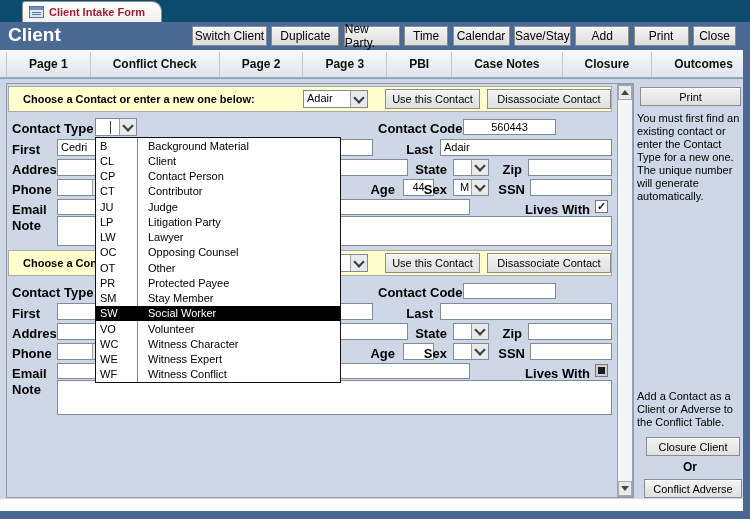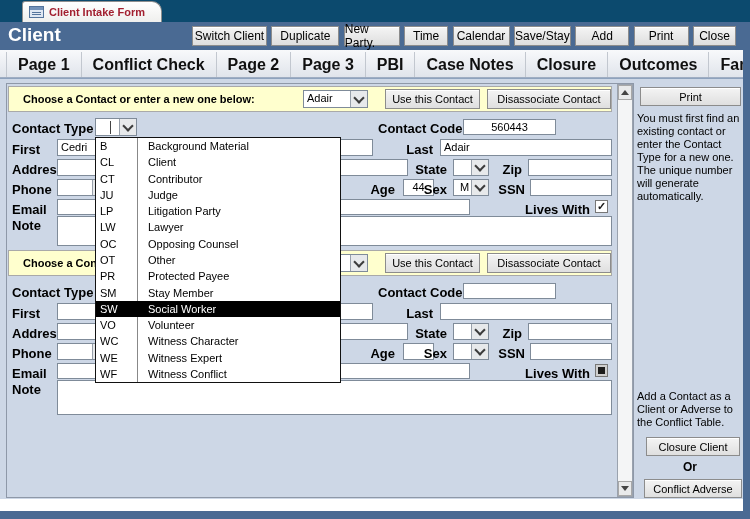--- a/index.html
+++ b/index.html
@@ -23,21 +23,21 @@
   .toolbar>div:nth-child(1){width:75px}.toolbar>div:nth-child(2){width:68px}
   .toolbar>div:nth-child(3){width:56px}.toolbar>div:nth-child(4){width:44px}
   .toolbar>div:nth-child(5){width:57px}.toolbar>div:nth-child(6){width:57px}
   .toolbar>div:nth-child(7){width:54px}.toolbar>div:nth-child(8){width:55px}
   .toolbar>div:nth-child(9){width:43px}
 
   
   .tabrow{position:absolute;left:0;top:50px;width:750px;height:28px;box-sizing:border-box;
           background:linear-gradient(#f8f9fb,#e0e4eb);border-bottom:1px solid #9fadc2;
           display:flex;align-items:flex-end;padding-left:6px;}
-  .tab{height:25px;line-height:25px;padding:0 11px;font-size:16px;font-weight:bold;color:#101010;
+  .tab{height:25px;line-height:25px;padding:0 22px;font-size:12px;font-weight:bold;color:#101010;
        border-right:1px solid #c2c7cf;white-space:nowrap;}
   .tab:first-child{border-left:1px solid #c2c7cf;}
   .tab.active{height:27px;line-height:26px;background:#ffffff;border:1px solid #5f6670;
               border-bottom:none;border-radius:2px 2px 0 0;position:relative;z-index:2;margin:0 -1px;}
 
   
   .content{position:absolute;left:0;top:78px;width:743px;height:420px;background:#cdd7e6;border-top:1px solid #8ea2bd;}
   .subform{position:absolute;left:6px;top:83px;width:628px;height:415px;border:1px solid #8e98a8;box-sizing:border-box;}
   .rightstrip{position:absolute;left:743px;top:22px;width:7px;height:497px;background:#4a6a93;}
   .bottombar{position:absolute;left:0;top:511px;width:750px;height:8px;background:#4a6a93;}
@@ -281,20 +281,24 @@
   <div class="dropdown">
     <div class="dd-row">
         <span class="dd-code">B</span>
         <span class="dd-label">Background Material</span>
       </div>
     <div class="dd-row">
         <span class="dd-code">CL</span>
         <span class="dd-label">Client</span>
       </div>
     <div class="dd-row">
+        <span class="dd-code">CP</span>
+        <span class="dd-label">Contact Person</span>
+      </div>
+    <div class="dd-row">
         <span class="dd-code">CT</span>
         <span class="dd-label">Contributor</span>
       </div>
     <div class="dd-row">
         <span class="dd-code">JU</span>
         <span class="dd-label">Judge</span>
       </div>
     <div class="dd-row">
         <span class="dd-code">LP</span>
         <span class="dd-label">Litigation Party</span>

